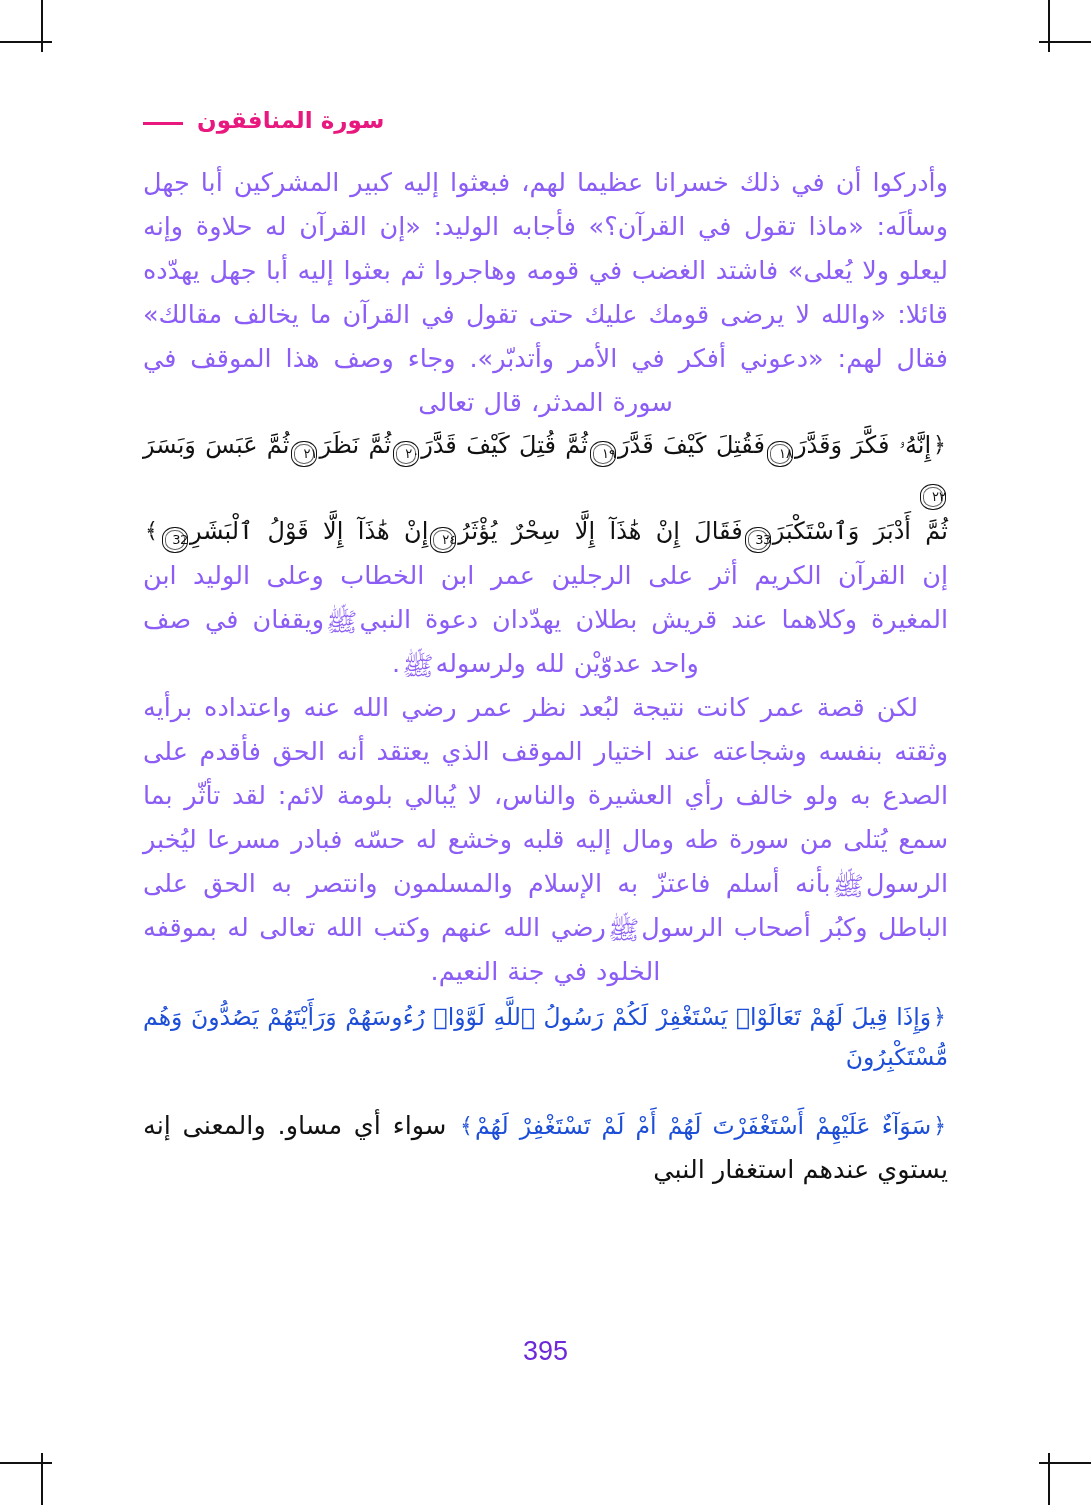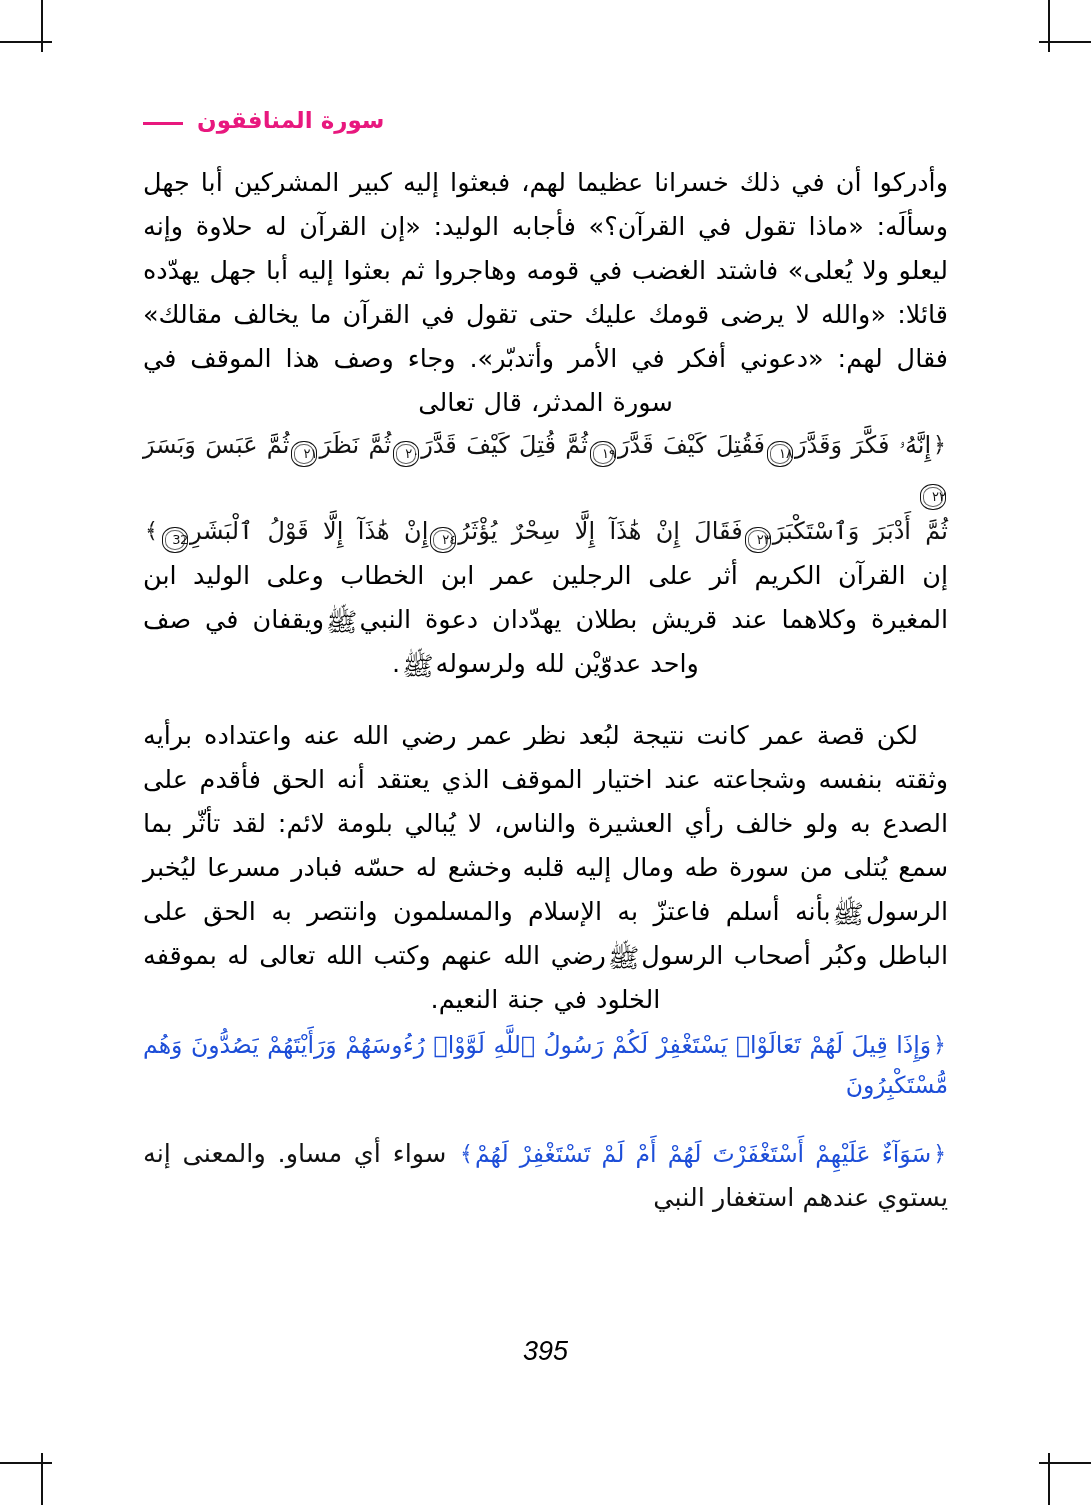--- a/index.html
+++ b/index.html
@@ -64,27 +64,27 @@
     position: absolute;
     top: 160px;
     right: 143px;
     width: 805px;
   }
 
   p.body {
     margin: 0 0 0 0;
     font-size: 25.5px;
     line-height: 44px;
-    color: #000000;
+    color: #8b5cf6;
     text-align: justify;
     text-align-last: center;
     text-justify: inter-word;
     word-spacing: 1px;
   }
-  p.body.indent { text-indent: 30px; margin-top: 28px; }
+  p.body.indent { text-indent: 30px; }
   p.body.last-left { text-align-last: left; }
 
   
   .ayah-line {
     font-size: 24px;
     line-height: 42px;
     color: #111111;
     text-align: justify;
     text-align-last: justify;
     letter-spacing: -0.5px;
@@ -160,23 +160,22 @@
   }
 
   
   .folio {
     position: absolute;
     left: 0;
     right: 0;
     top: 1336px;
     text-align: center;
     font-size: 27px;
-    color: #000000;
+    color: #6d28d9;
     font-family: "Liberation Sans", sans-serif;
-    font-style: italic;
   }
 
   .gap-sm { height: 4px; }
 </style>
 </head>
 <body>
 
 <div class="page">
 
   <div class="crop crop-v crop-tl-v"></div>
@@ -195,21 +194,21 @@
 
   <div class="column">
 
     <p class="body">وأدركوا أن في ذلك خسرانا عظيما لهم، فبعثوا إليه كبير المشركين أبا جهل وسألَه: «ماذا تقول في القرآن؟» فأجابه الوليد: «إن القرآن له حلاوة وإنه ليعلو ولا يُعلى» فاشتد الغضب في قومه وهاجروا ثم بعثوا إليه أبا جهل يهدّده قائلا: «والله لا يرضى قومك عليك حتى تقول في القرآن ما يخالف مقالك» فقال لهم: «دعوني أفكر في الأمر وأتدبّر». وجاء وصف هذا الموقف في سورة المدثر، قال تعالى</p>
 
     <div class="ayah-line">
       <span class="qmark">﴿</span><span>إِنَّهُۥ فَكَّرَ وَقَدَّرَ</span><span class="ayah-num"><span>١٨</span></span><span>فَقُتِلَ كَيْفَ قَدَّرَ</span><span class="ayah-num"><span>١٩</span></span><span>ثُمَّ قُتِلَ كَيْفَ قَدَّرَ</span><span class="ayah-num"><span>٢٠</span></span><span>ثُمَّ نَظَرَ</span><span class="ayah-num"><span>٢١</span></span><span>ثُمَّ عَبَسَ وَبَسَرَ</span><span class="ayah-num"><span>٢٢</span></span>
     </div>
 
     <div class="ayah-line">
-      <span>ثُمَّ أَدْبَرَ وَٱسْتَكْبَرَ</span><span class="ayah-num"><span>٢٣</span></span><span>فَقَالَ إِنْ هَٰذَآ إِلَّا سِحْرٌ يُؤْثَرُ</span><span class="ayah-num"><span>٢٤</span></span><span>إِنْ هَٰذَآ إِلَّا قَوْلُ ٱلْبَشَرِ</span><span class="ayah-num"><span>32</span></span><span class="qmark">﴾</span>
+      <span>ثُمَّ أَدْبَرَ وَٱسْتَكْبَرَ</span><span class="ayah-num"><span>33</span></span><span>فَقَالَ إِنْ هَٰذَآ إِلَّا سِحْرٌ يُؤْثَرُ</span><span class="ayah-num"><span>٢٤</span></span><span>إِنْ هَٰذَآ إِلَّا قَوْلُ ٱلْبَشَرِ</span><span class="ayah-num"><span>32</span></span><span class="qmark">﴾</span>
     </div>
 
     <p class="body"><span>إن القرآن الكريم أثر على الرجلين عمر ابن الخطاب وعلى الوليد ابن المغيرة وكلاهما عند قريش بطلان يهدّدان دعوة النبي</span><span class="salawat">ﷺ</span><span>ويقفان في صف واحد عدوّيْن لله ولرسوله</span><span class="salawat">ﷺ</span><span>.</span></p>
 
     <p class="body indent"><span>لكن قصة عمر كانت نتيجة لبُعد نظر عمر رضي الله عنه واعتداده برأيه وثقته بنفسه وشجاعته عند اختيار الموقف الذي يعتقد أنه الحق فأقدم على الصدع به ولو خالف رأي العشيرة والناس، لا يُبالي بلومة لائم: لقد تأثّر بما سمع يُتلى من سورة طه  ومال إليه قلبه وخشع له حسّه فبادر مسرعا ليُخبر الرسول</span><span class="salawat">ﷺ</span><span>بأنه أسلم فاعتزّ به الإسلام والمسلمون وانتصر به الحق على الباطل وكبُر أصحاب الرسول</span><span class="salawat">ﷺ</span><span>رضي الله عنهم وكتب الله تعالى له بموقفه الخلود في جنة النعيم.</span></p>
 
 
     <div class="gap-sm"></div>
 
     <div class="ayah-line pink quran-pink">

